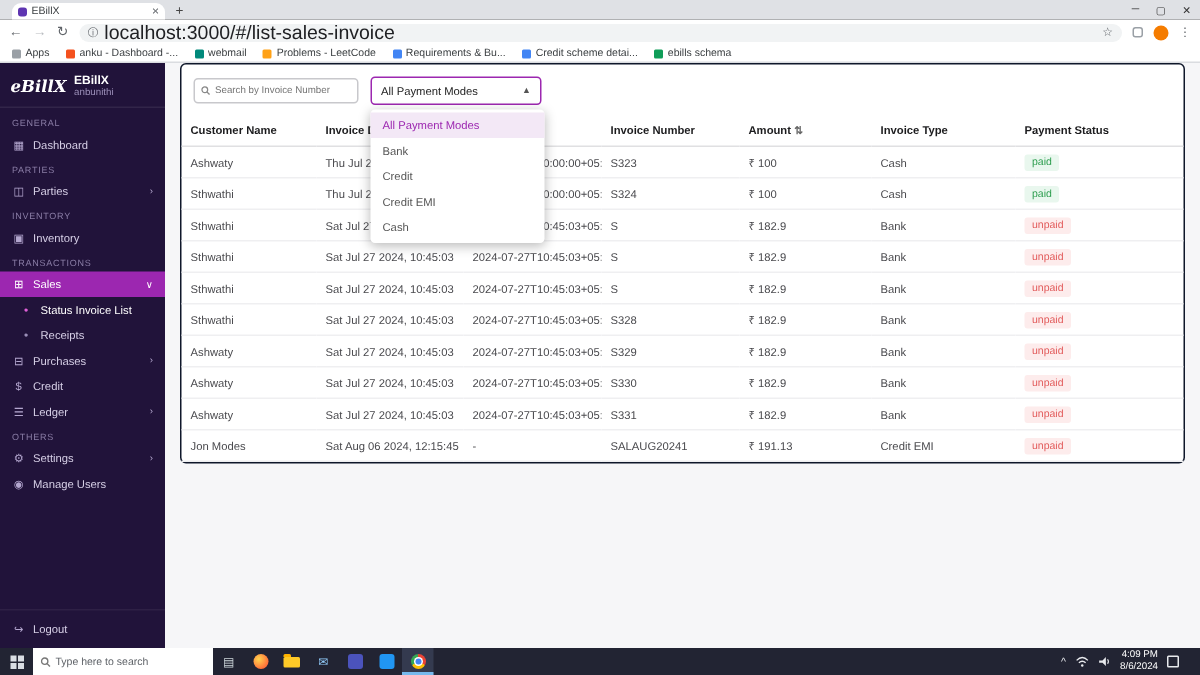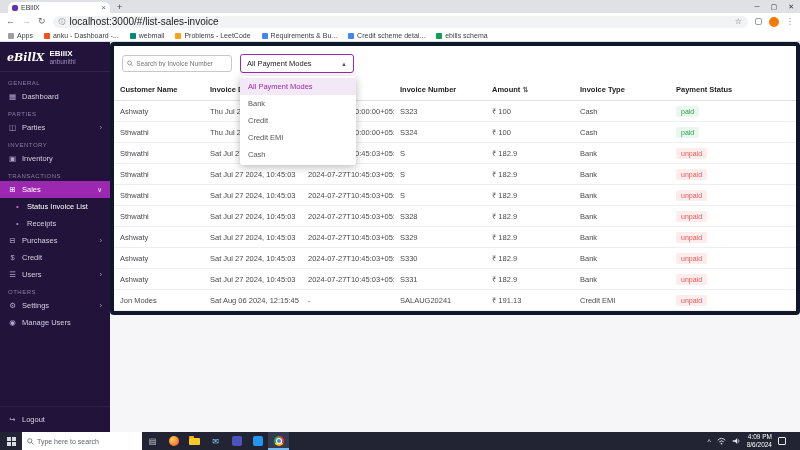--- a/index.html
+++ b/index.html
@@ -13,21 +13,21 @@
   .favicon{width:6px;height:6px;border-radius:2px;background:#5e35b1;flex:none}
   .tab-title{font-size:7px;color:#3c4043;flex:1;white-space:nowrap;overflow:hidden}
   .tab-close{font-size:8px;color:#5f6368;line-height:1}
   .newtab{font-size:9px;color:#444;margin-left:7px;margin-bottom:1px}
   .wincontrols{position:absolute;right:6px;top:0;height:13px;display:flex;align-items:center;gap:11px;font-size:7px;color:#333}
   .toolbar{height:17px;background:#fff;display:flex;align-items:center;padding:0 6px;gap:7px;flex:none}
   .navbtn{font-size:9px;color:#5f6368;line-height:1}
   .navbtn.fwd{color:#b9bcc0}
   .urlbar{flex:1;height:12px;background:#f1f3f4;border-radius:6px;display:flex;align-items:center;padding:0 6px;gap:4px;min-width:0}
   .url-info{font-size:7px;color:#5f6368}
-  .url-text{font-size:10px;color:#202124;flex:1;white-space:nowrap;overflow:hidden}
+  .url-text{font-size:13px;color:#202124;flex:1;white-space:nowrap;overflow:hidden}
   .url-star{font-size:8px;color:#5f6368}
   .ext-ico{width:7px;height:7px;border:1px solid #9aa0a6;border-radius:2px}
   .avatar{width:10px;height:10px;border-radius:50%;background:#f57c00;flex:none}
   .menu-dots{font-size:8px;color:#5f6368}
   .bookmarks{height:12px;background:#fff;border-bottom:1px solid #dadce0;display:flex;align-items:center;padding:0 8px;gap:11px;flex:none}
   .bm{display:flex;align-items:center;gap:3px;font-size:7px;color:#3c4043;white-space:nowrap}
   .bm-ico{width:6px;height:6px;border-radius:1px;flex:none}
   .bm-grid{background:#9aa0a6}
   .f1{background:#f4511e}.f2{background:#00897b}.f3{background:#ffa116}.f4{background:#4285f4}.f5{background:#4285f4}.f6{background:#0f9d58}
 
@@ -47,21 +47,21 @@
   .nav-item.active{background:#9c27b0;color:#fff}
   .nav-item.active .nico,.nav-item.active .chev{color:#fff}
   .nav-sub{padding-left:16px}
   .bullet{font-size:8px;color:#e060d8;width:6px;flex:none}
   .nav-sub.current{color:#fff}
   .nav-sub .bullet.gray{color:#9b8fb8}
   .logout{display:flex;align-items:center;gap:5px;padding:8px;font-size:7.5px;color:#d6cfe6;border-top:1px solid rgba(255,255,255,.06)}
 
   .main{flex:1;background:#f6f6f8;overflow:hidden}
   .page-title{font-size:13px;font-weight:bold;color:#14224a;margin:15px 0 9px 14px}
-  .card{position:relative;margin:0 0;background:#fff;border:4px solid #0f172a;border-radius:4px}
+  .card{position:relative;margin:0 10px;background:#fff;border:1px solid #0f172a;border-radius:4px}
   .controls{display:flex;align-items:center;padding:8px 8px 6px;gap:8px}
   .search-box{display:flex;align-items:center;gap:3px;width:110px;height:17px;border:1px solid #c8c8cc;border-radius:3px;padding:0 4px;background:#fff}
   .search-box input{border:0;outline:0;width:100%;font-size:6.5px;color:#333;font-family:"Liberation Sans",sans-serif}
   .select{display:flex;align-items:center;justify-content:space-between;width:114px;height:19px;border:1px solid #9c27b0;border-radius:3px;padding:0 6px;font-size:7.5px;color:#222;background:#fff;cursor:pointer}
   .caret{font-size:6px;color:#555}
   .create-btn{margin-left:auto;background:#ab2fae;color:#fff;border:0;border-radius:3px;font-size:7.5px;padding:4px 8px;font-family:"Liberation Sans",sans-serif;cursor:pointer}
   .dropdown{position:absolute;left:126px;top:30px;width:116px;background:#fff;border-radius:3px;box-shadow:0 2px 8px rgba(0,0,0,.28);z-index:5;padding:2px 0}
   .opt{font-size:7.5px;color:#555;padding:4px 8px;white-space:nowrap;cursor:pointer}
   .opt.selected{color:#9c27b0;background:#f3e8f6}
   table{width:100%;border-collapse:collapse;table-layout:fixed}
@@ -210,21 +210,21 @@
           <span class="nico">⊟</span>
           <span>Purchases</span>
           <span class="chev">›</span>
         </div>
         <div class="nav-item">
           <span class="nico">$</span>
           <span>Credit</span>
         </div>
         <div class="nav-item">
           <span class="nico">☰</span>
-          <span>Users</span>
+          <span>Ledger</span>
           <span class="chev">›</span>
         </div>
         <div class="nav-label">OTHERS</div>
         <div class="nav-item">
           <span class="nico">⚙</span>
           <span>Settings</span>
           <span class="chev">›</span>
         </div>
         <div class="nav-item">
           <span class="nico">◉</span>

